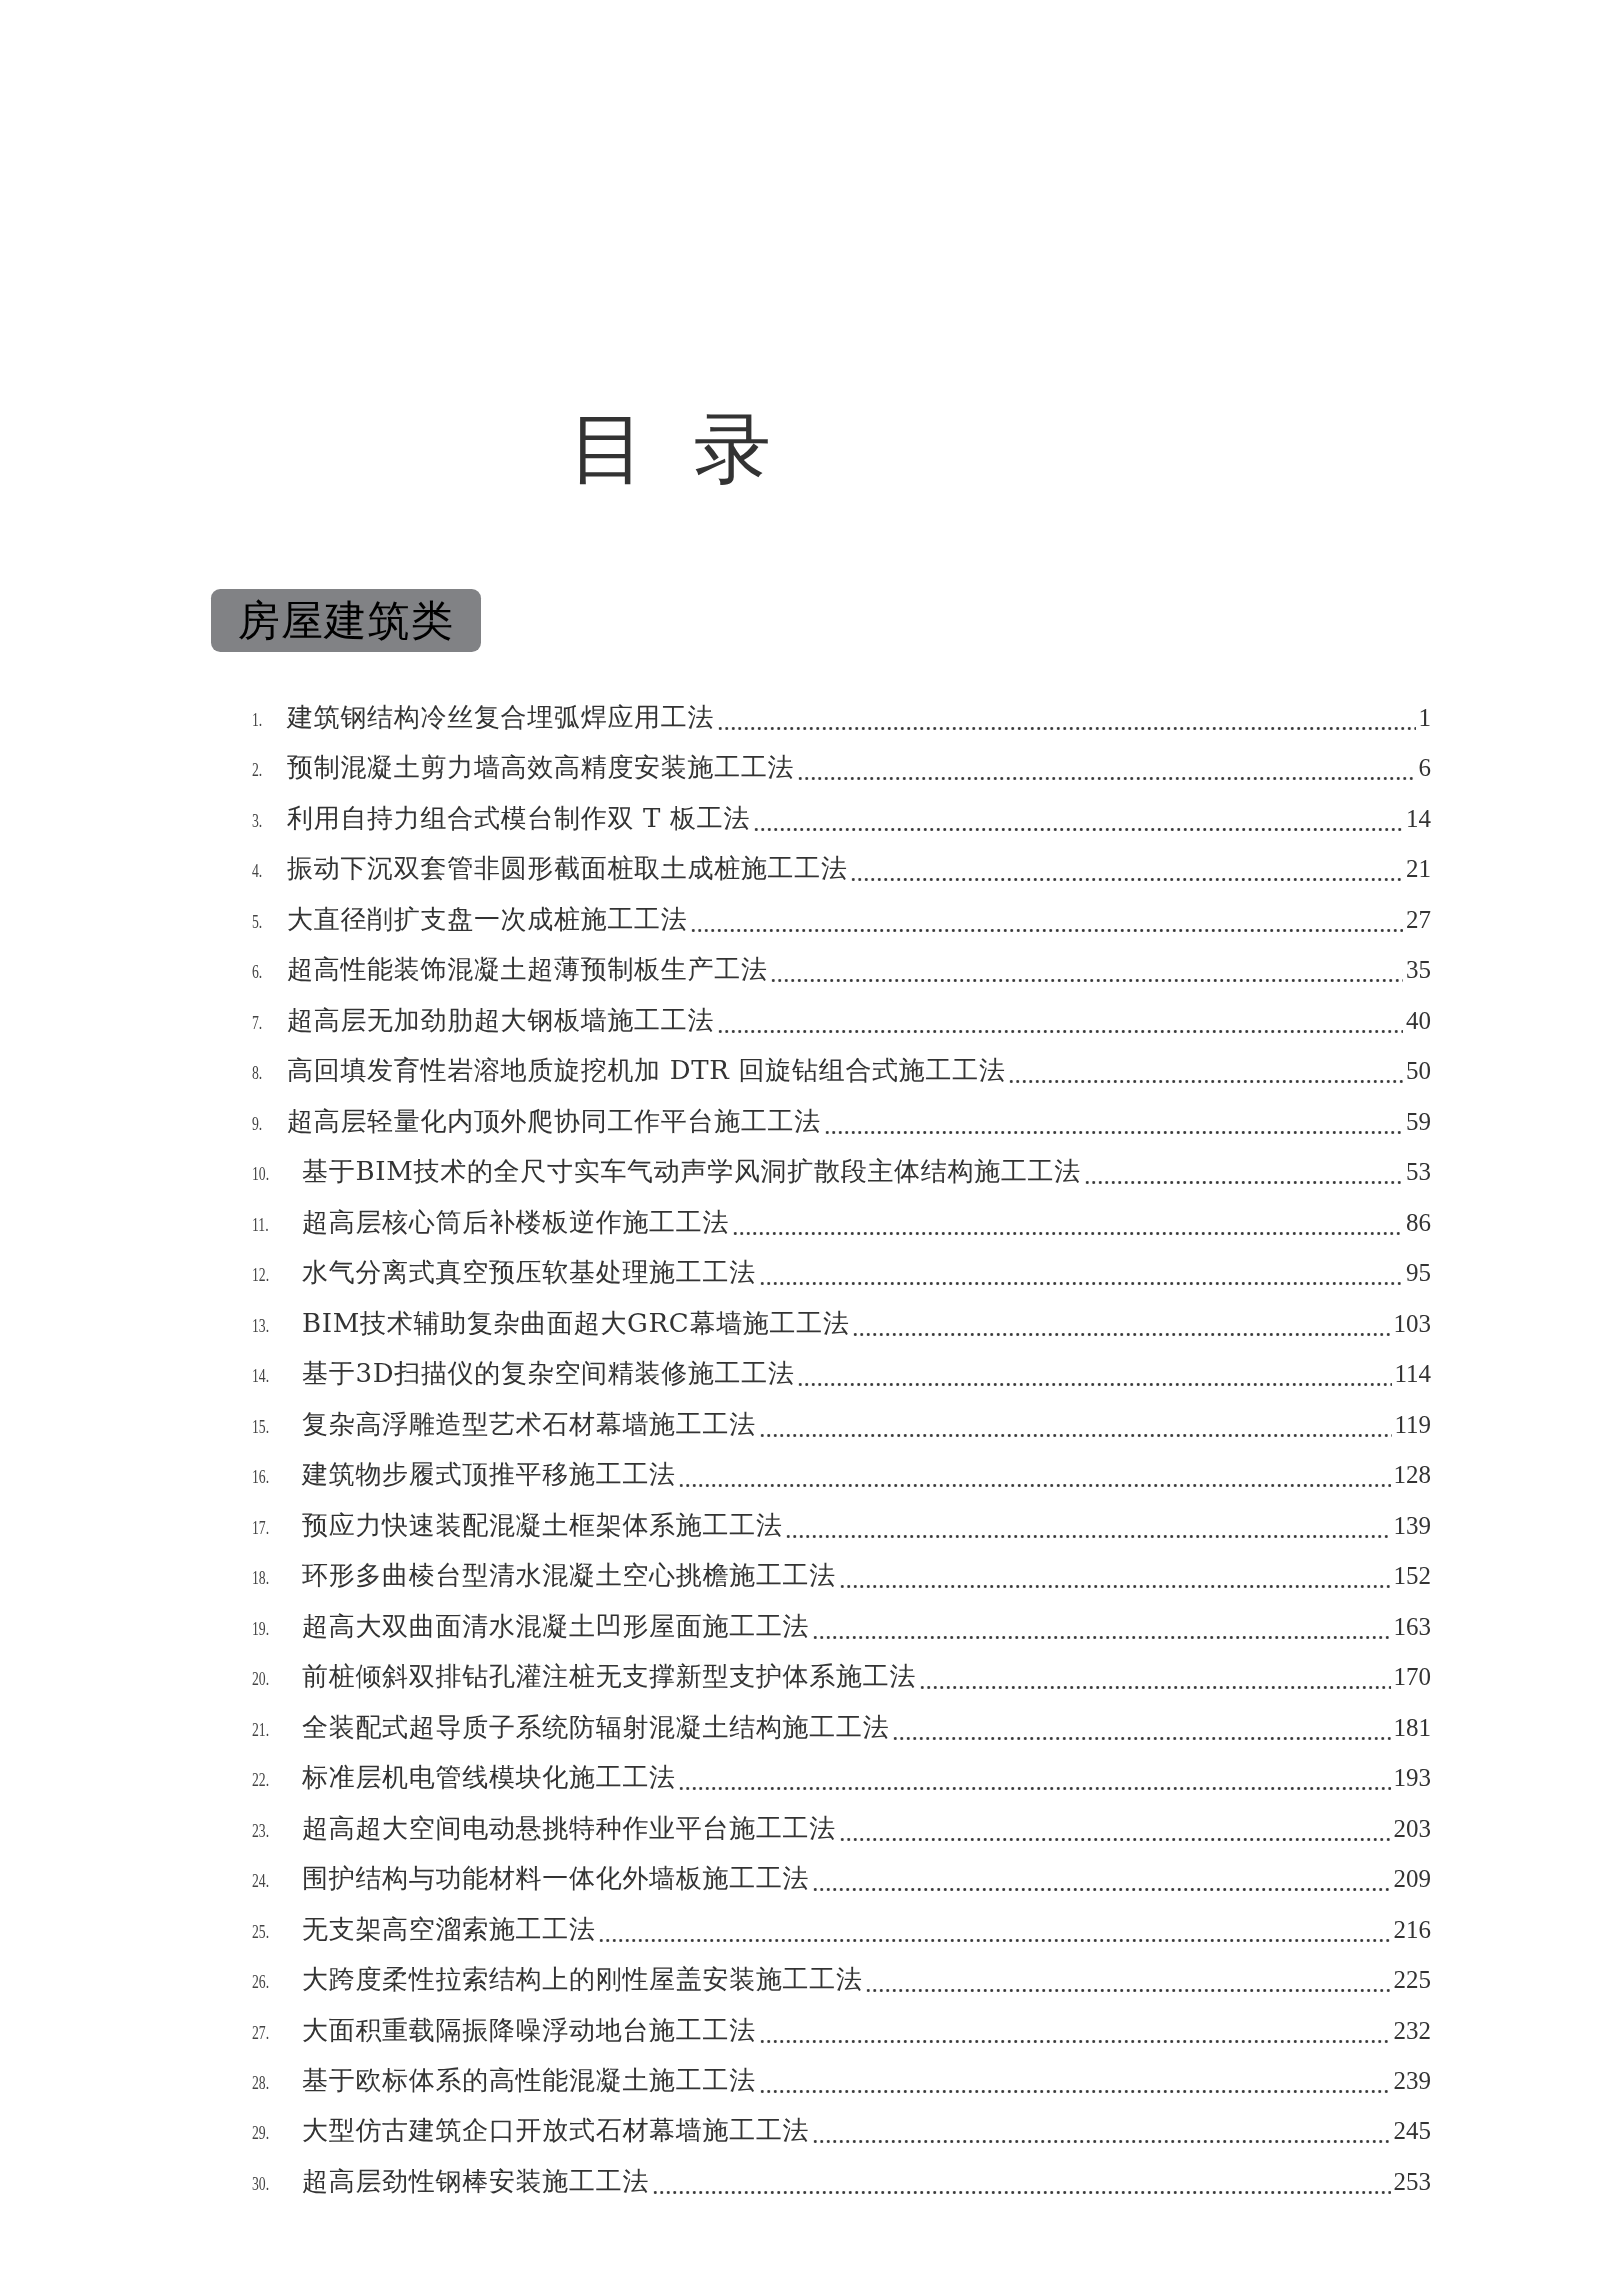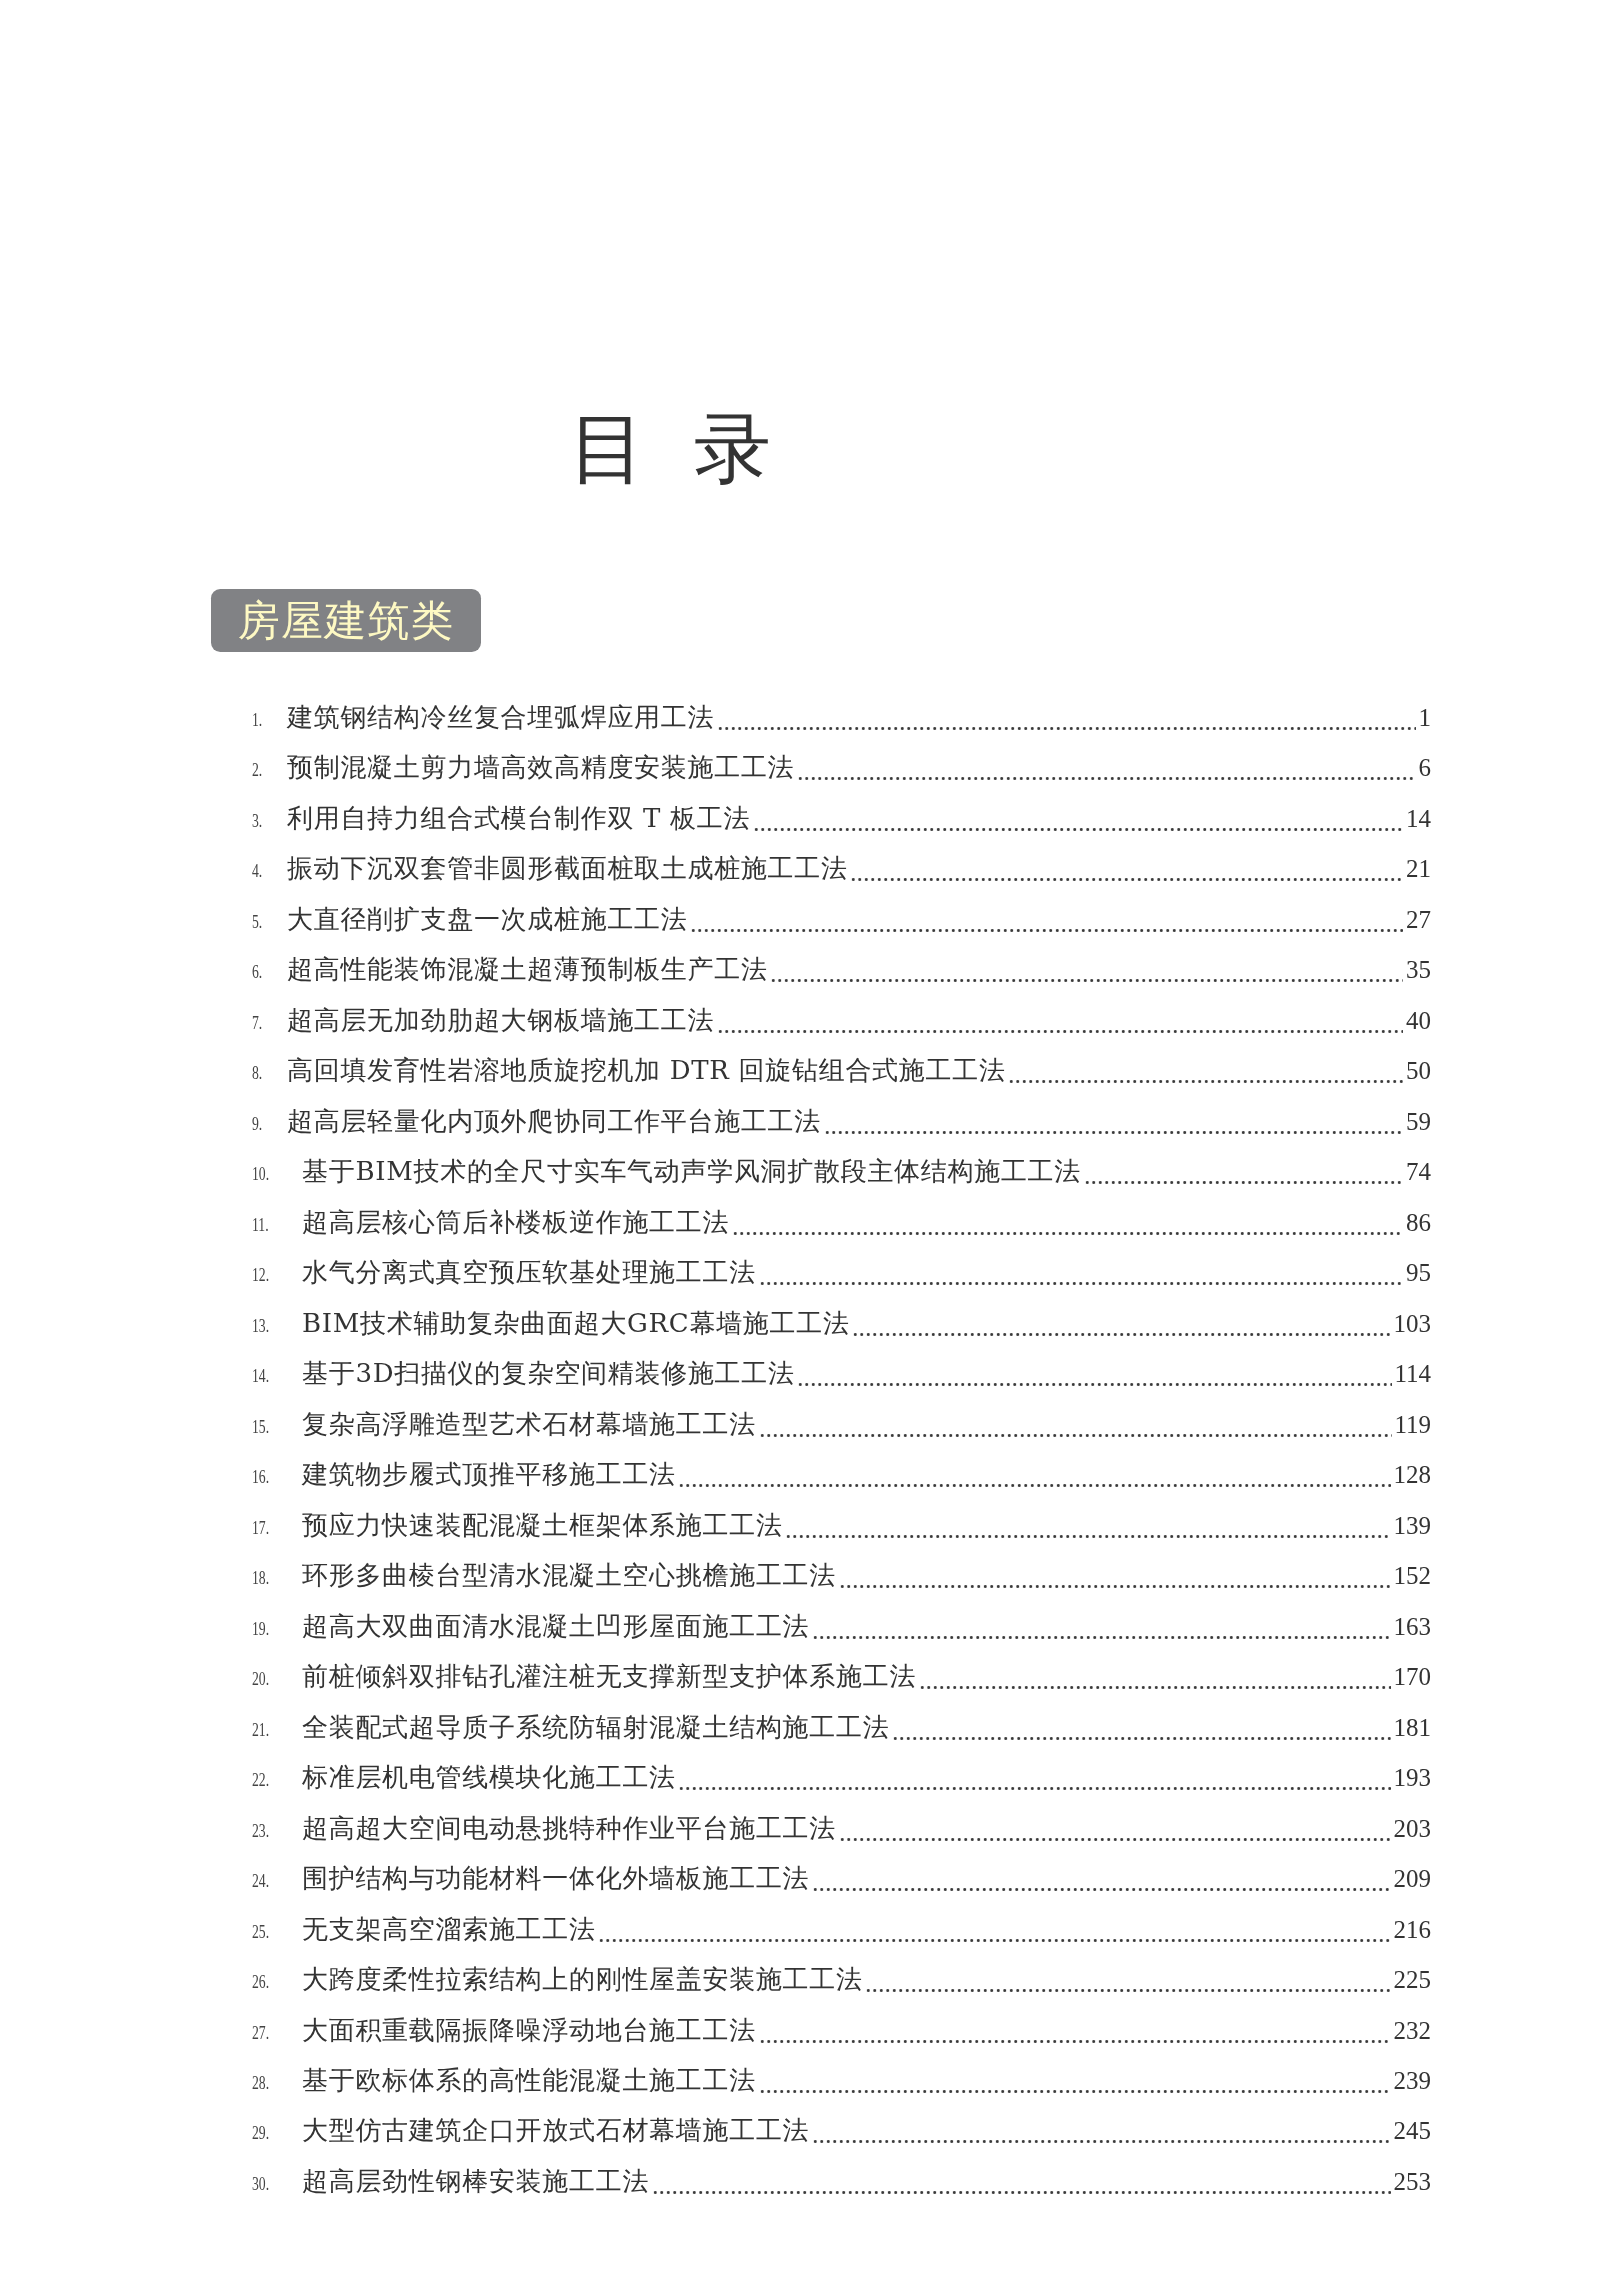--- a/index.html
+++ b/index.html
@@ -8,21 +8,21 @@
   .title {
     position: absolute; left: 0; width: 1340px; top: 400px;
     text-align: center; font-family: "DejaVu Serif", "Liberation Serif", serif;
     font-size: 77px; line-height: 98px; color: #333333; letter-spacing: 0;
   }
   .title .ch { display: inline-block; width: 79px; text-align: center; }
   .title .gap { display: inline-block; width: 46px; }
   .badge {
     position: absolute; left: 211px; top: 589px; width: 270px; height: 63px;
     background: #818285; border-radius: 9.2px;
-    color: #fef9c3; font-family: "DejaVu Sans", "Liberation Sans", sans-serif;
+    color: #000000; font-family: "DejaVu Sans", "Liberation Sans", sans-serif;
     font-size: 42px; line-height: 63px; text-align: center; letter-spacing: 1.3px;
   }
   .toc { position: absolute; left: 252px; top: 0; width: 1179px; }
   .row {
     position: absolute; left: 0; width: 1179px; height: 39px;
     display: flex; align-items: baseline;
     font-family: "DejaVu Serif", "Liberation Serif", serif; color: #333333;
   }
   .num {
     font-family: "Liberation Serif", "DejaVu Serif", serif;
@@ -105,21 +105,21 @@
       <div class="row" style="top: 1104px;">
     <span class="num one">9.</span>
     <span class="label">超高层轻量化内顶外爬协同工作平台施工工法</span>
     <span class="leader"></span>
     <span class="page-no">59</span>
   </div>
       <div class="row" style="top: 1154px;">
     <span class="num two">10.</span>
     <span class="label">基于BIM技术的全尺寸实车气动声学风洞扩散段主体结构施工工法</span>
     <span class="leader"></span>
-    <span class="page-no">74</span>
+    <span class="page-no">53</span>
   </div>
       <div class="row" style="top: 1205px;">
     <span class="num two">11.</span>
     <span class="label">超高层核心筒后补楼板逆作施工工法</span>
     <span class="leader"></span>
     <span class="page-no">86</span>
   </div>
       <div class="row" style="top: 1255px;">
     <span class="num two">12.</span>
     <span class="label">水气分离式真空预压软基处理施工工法</span>

